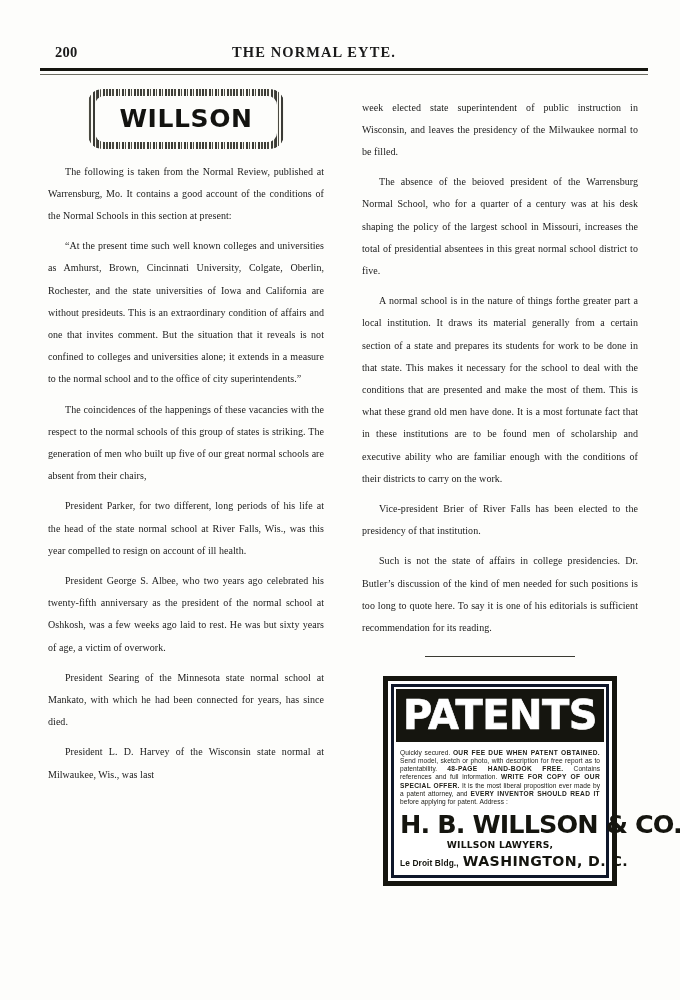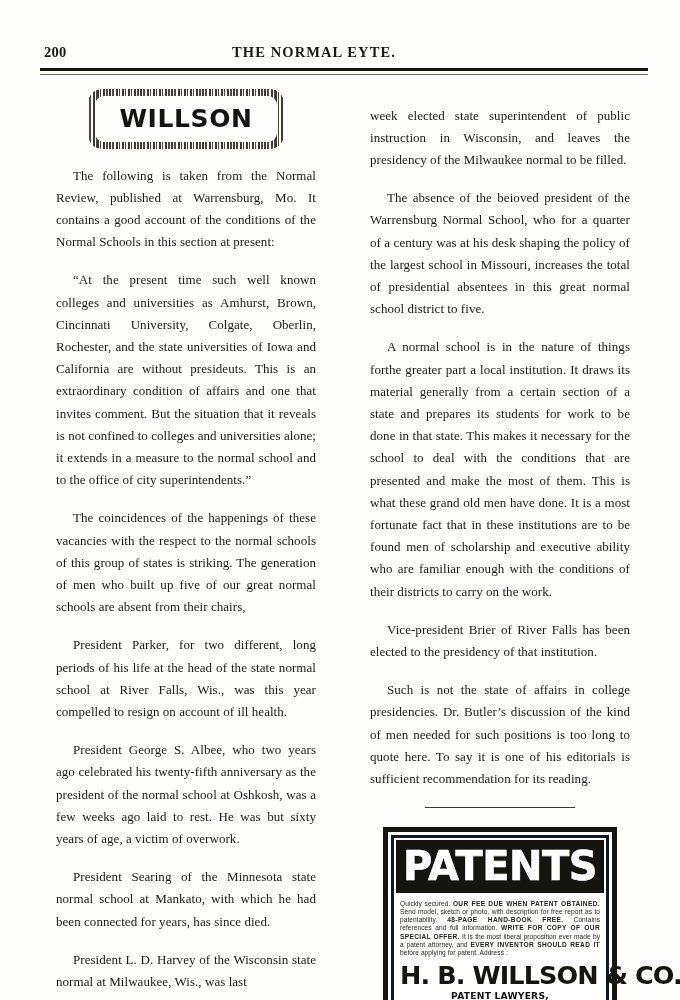--- a/index.html
+++ b/index.html
@@ -23,21 +23,21 @@
     padding: 44px 32px 0 40px;
   }
 
   
   .masthead {
     position: relative;
     height: 22px;
   }
   .folio {
     position: absolute;
-    left: 4px;
+    left: 15px;
     top: 0;
     font-weight: bold;
     font-size: 14.5px;
     letter-spacing: 0.3px;
   }
   .running-title {
     position: absolute;
     left: 0;
     right: 8px;
     top: 0;
@@ -66,22 +66,22 @@
     margin-top: 14px;
     height: 890px;
   }
   .col {
     width: 292px;
     position: relative;
   }
   .col-left { margin-right: 22px; }
 
   p.para {
-    margin: 16px;
-    font-size: 13px;
+    margin: 8px;
+    font-size: 10px;
     line-height: 22.2px;
     text-align: justify;
     text-justify: inter-word;
     text-indent: 17px;
     hyphens: none;
     letter-spacing: 0.05px;
   }
   p.para.noindent { text-indent: 0; }
   .smallcaps {
     font-variant: small-caps;
@@ -263,21 +263,21 @@
       <p class="para">Such is not the state of affairs in college presidencies. Dr. Butler’s discussion of the kind of men needed for such positions is too long to quote here. To say it is one of his editorials is sufficient recommendation for its reading.</p>
 
       <div class="ad-divider"></div>
 
       <div class="ad">
         <div class="ad-inner">
           <div class="ad-banner">PATENTS</div>
           <div class="ad-body">
             <div class="ad-fine"><span>Quickly secured. </span><b>OUR FEE DUE WHEN PATENT OBTAINED.</b><span> Send model, sketch or photo, with description for free report as to patentability. </span><b>48-PAGE HAND-BOOK FREE.</b><span> Contains references and full information. </span><b>WRITE FOR COPY OF OUR SPECIAL OFFER.</b><span> It is the most liberal proposition ever made by a patent attorney, and </span><b>EVERY INVENTOR SHOULD READ IT</b><span> before applying for patent. Address :</span></div>
             <div class="ad-firm">H. B. WILLSON &amp; CO.</div>
-            <div class="ad-role">PATENT LAWYERS,</div>
+            <div class="ad-role">WILLSON LAWYERS,</div>
             <div class="ad-address">
               <span class="bldg">Le Droit Bldg.,</span>
               <span class="city">WASHINGTON, D. C.</span>
             </div>
           </div>
         </div>
       </div>
 
     </div>
   </div>

